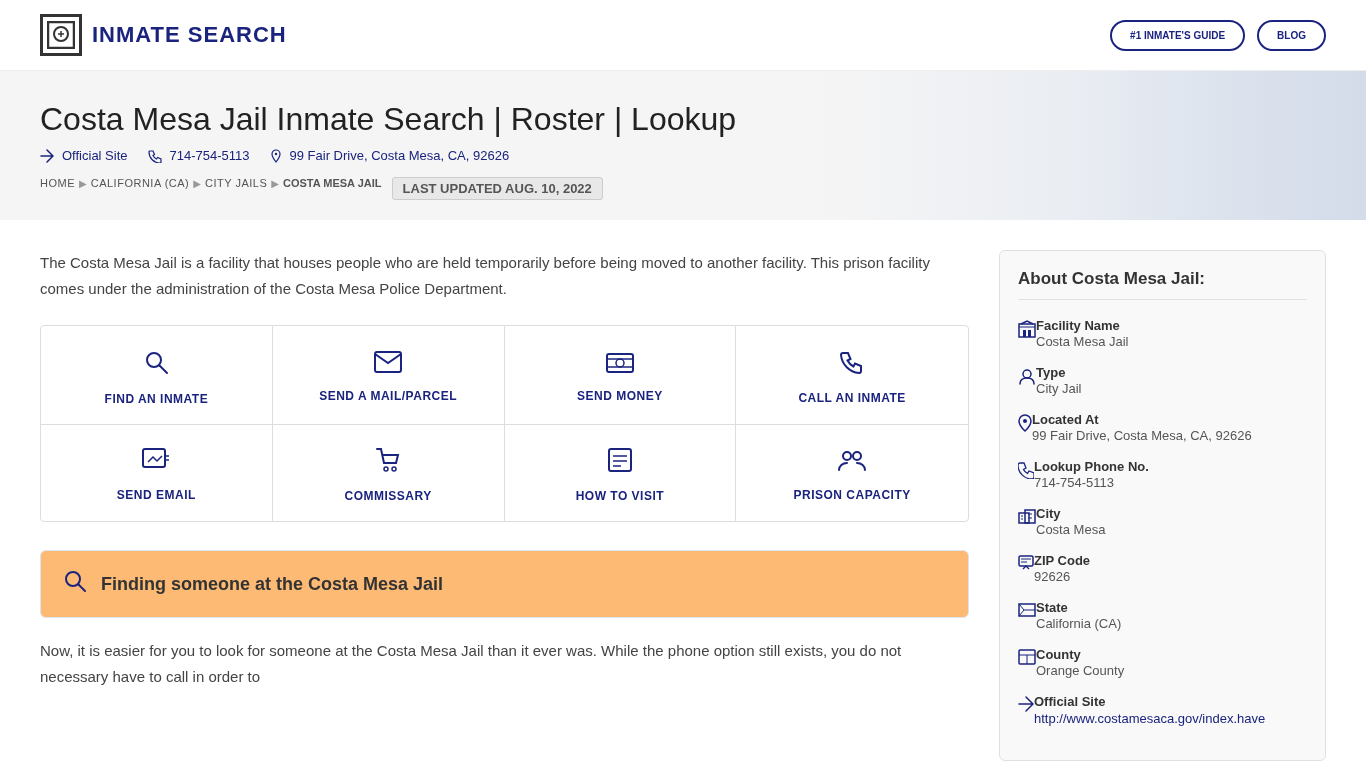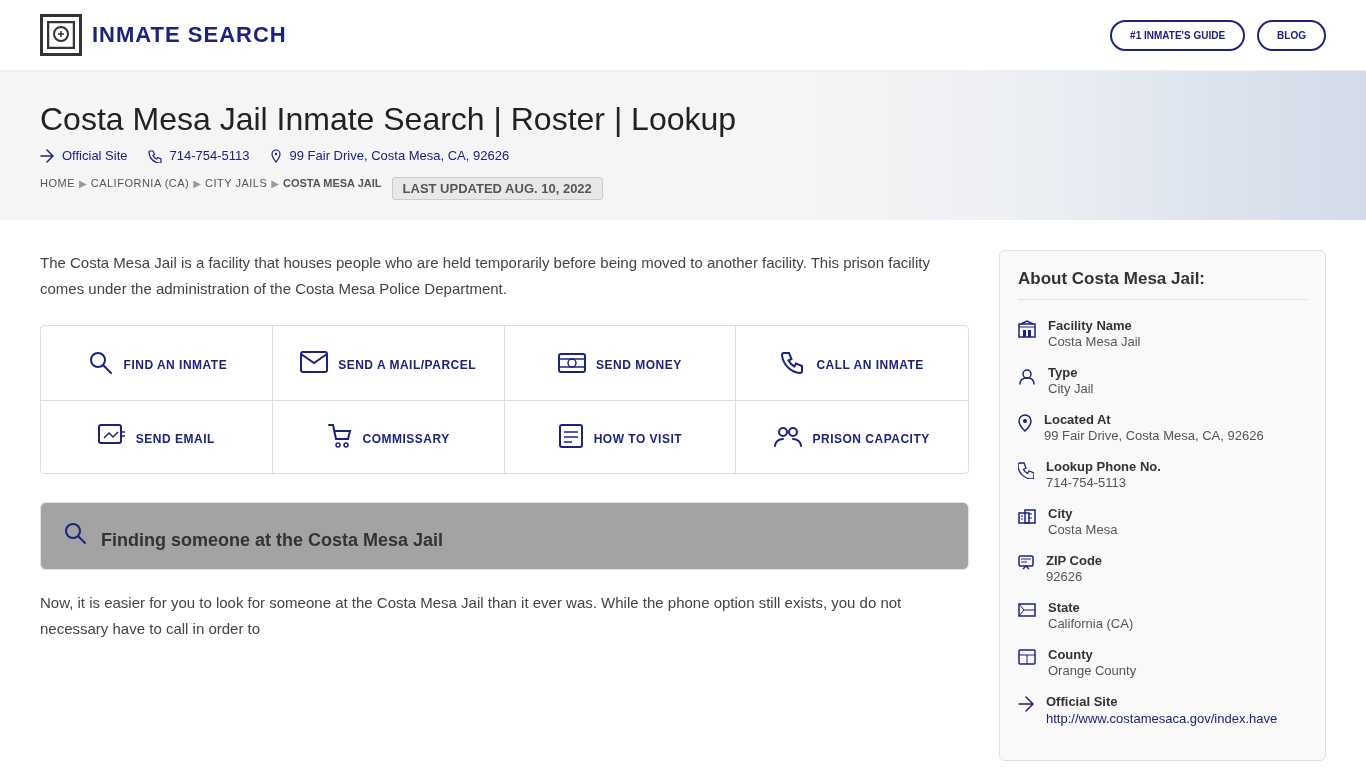--- a/index.html
+++ b/index.html
@@ -145,21 +145,21 @@
     
     .action-grid {
       border: 1px solid #ddd;
       border-radius: 4px;
       display: grid;
       grid-template-columns: repeat(4, 1fr);
       margin-bottom: 28px;
     }
     .action-cell {
       display: flex;
-      flex-direction: row;
+      flex-direction: column;
       align-items: center;
       justify-content: center;
       padding: 22px 10px 18px;
       border-right: 1px solid #ddd;
       border-bottom: 1px solid #ddd;
       cursor: pointer;
       gap: 10px;
       text-decoration: none;
     }
     .action-cell:last-child { border-right: none; }
@@ -174,26 +174,26 @@
     .action-label {
       font-size: 12px;
       font-weight: 700;
       color: #1a237e;
       text-align: center;
       letter-spacing: 0.5px;
     }
 
     
     .finding-section {
-      background: #a3a3a3;
+      background: #fdba74;
       border: 1px solid #dde3f5;
       border-radius: 6px;
       padding: 18px 22px;
       display: flex;
-      align-items: flex-end;
+      align-items: center;
       gap: 14px;
     }
     .finding-icon {
       font-size: 22px;
       color: #1a237e;
     }
     .finding-title {
       font-size: 18px;
       font-weight: 700;
       color: #333;
@@ -217,21 +217,20 @@
     .sidebar-title {
       font-size: 17px;
       font-weight: 700;
       color: #333;
       margin-bottom: 18px;
       padding-bottom: 10px;
       border-bottom: 1px solid #e0e0e0;
     }
     .info-row {
       display: flex;
-      gap: 12px;
       margin-bottom: 16px;
       align-items: flex-start;
     }
     .info-icon {
       font-size: 18px;
       color: #1a237e;
       flex-shrink: 0;
       margin-top: 2px;
     }
     .info-content {}

